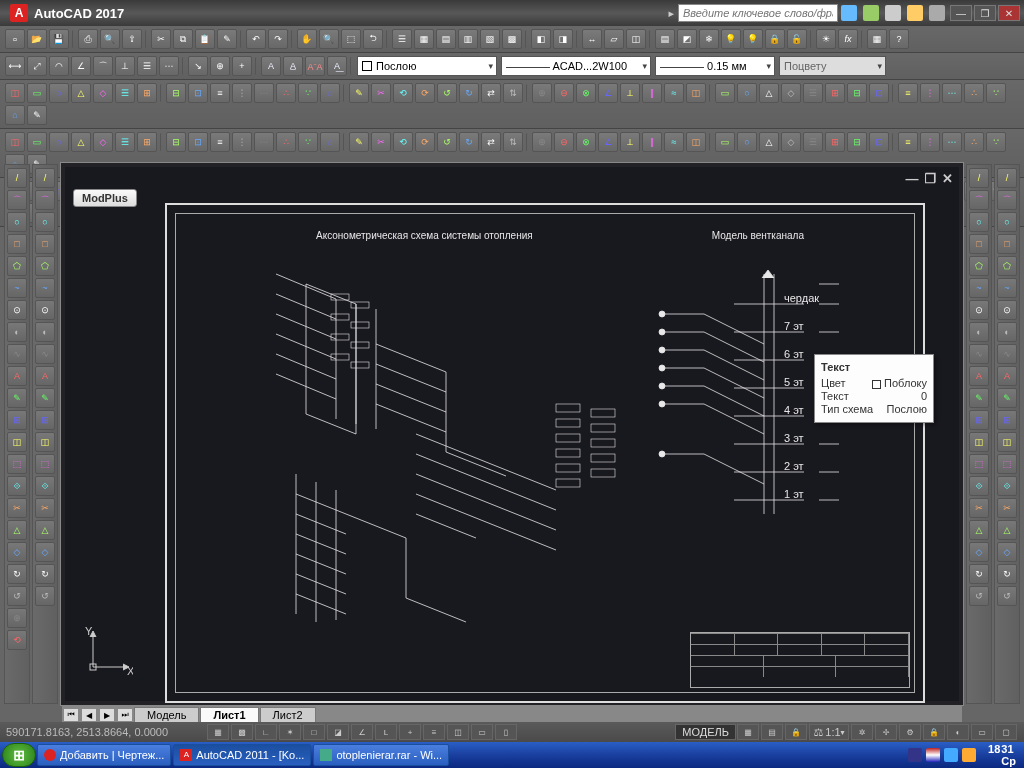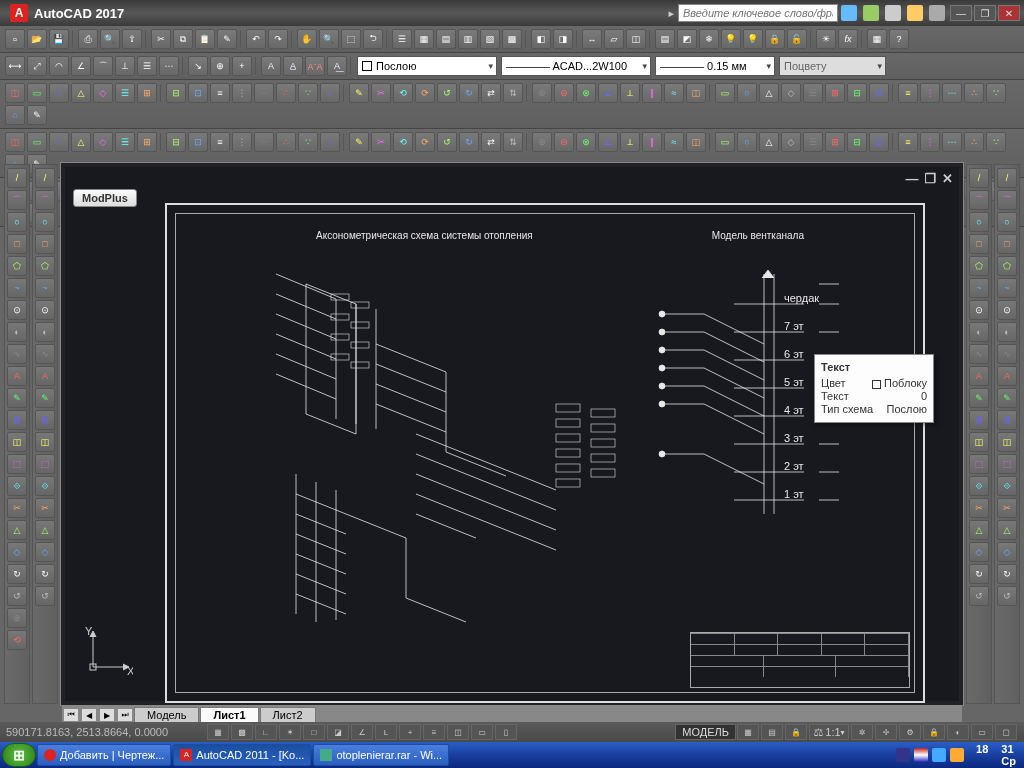--- a/index.html
+++ b/index.html
@@ -51,21 +51,21 @@
 .statusbar .sbtn { width:22px; height:16px; margin:0 1px; background:#555; border:1px solid #666; display:flex;align-items:center;justify-content:center;font-size:8px;color:#ccc;}
 .statusbar .spacer { flex:1; }
 .statusbar .model { padding:0 6px; background:#333; border:1px solid #666; color:#ddd; height:16px; display:flex;align-items:center;}
 .taskbar { position:absolute; bottom:0; left:0; right:0; height:26px; background:linear-gradient(to bottom,#2a5fc7,#1a3f9f,#0a2880); display:flex; align-items:center; padding:0 2px;}
 .taskbar .start { width:34px; height:24px; background:radial-gradient(circle,#5fbf3f,#2a7f1a); border-radius:12px; display:flex;align-items:center;justify-content:center;color:#fff;font-weight:bold;font-size:14px;border:1px solid #1a5f0a;}
 .taskbar .tbitem { height:22px; background:linear-gradient(to bottom,#4a7fe0,#2a5fc0); border:1px solid #1a4fa0; margin:0 1px; padding:0 6px; display:flex; align-items:center; color:#fff; font-size:11px; border-radius:2px; max-width:150px; overflow:hidden; white-space:nowrap;}
 .taskbar .tbitem.active { background:linear-gradient(to bottom,#1a4fa0,#2a5fc0); }
 .taskbar .tray { margin-left:auto; display:flex; align-items:center; padding:0 4px; color:#fff; font-size:11px;}
 .taskbar .tray .tico2 { width:14px; height:14px; background:#6af; margin:0 2px; border-radius:2px;}
 .taskbar .clock { color:#fff; font-size:14px; font-weight:bold; padding:0 6px; display:flex; align-items:baseline;}
-.taskbar .clock .sup { font-size:9px; margin-left:13px;}
+.taskbar .clock .sup { font-size:9px; margin-left:1px;}
 .ucs { position:absolute; bottom:24px; left:18px; width:50px; height:50px; }
 </style>
 </head>
 <body>
 
 <div class="titlebar">
   <div class="logo">A</div>
   <span class="appname">AutoCAD 2017</span>
   <span class="spacer"></span>
   <span style="color:#ccc;margin:0 4px;">▸</span>

